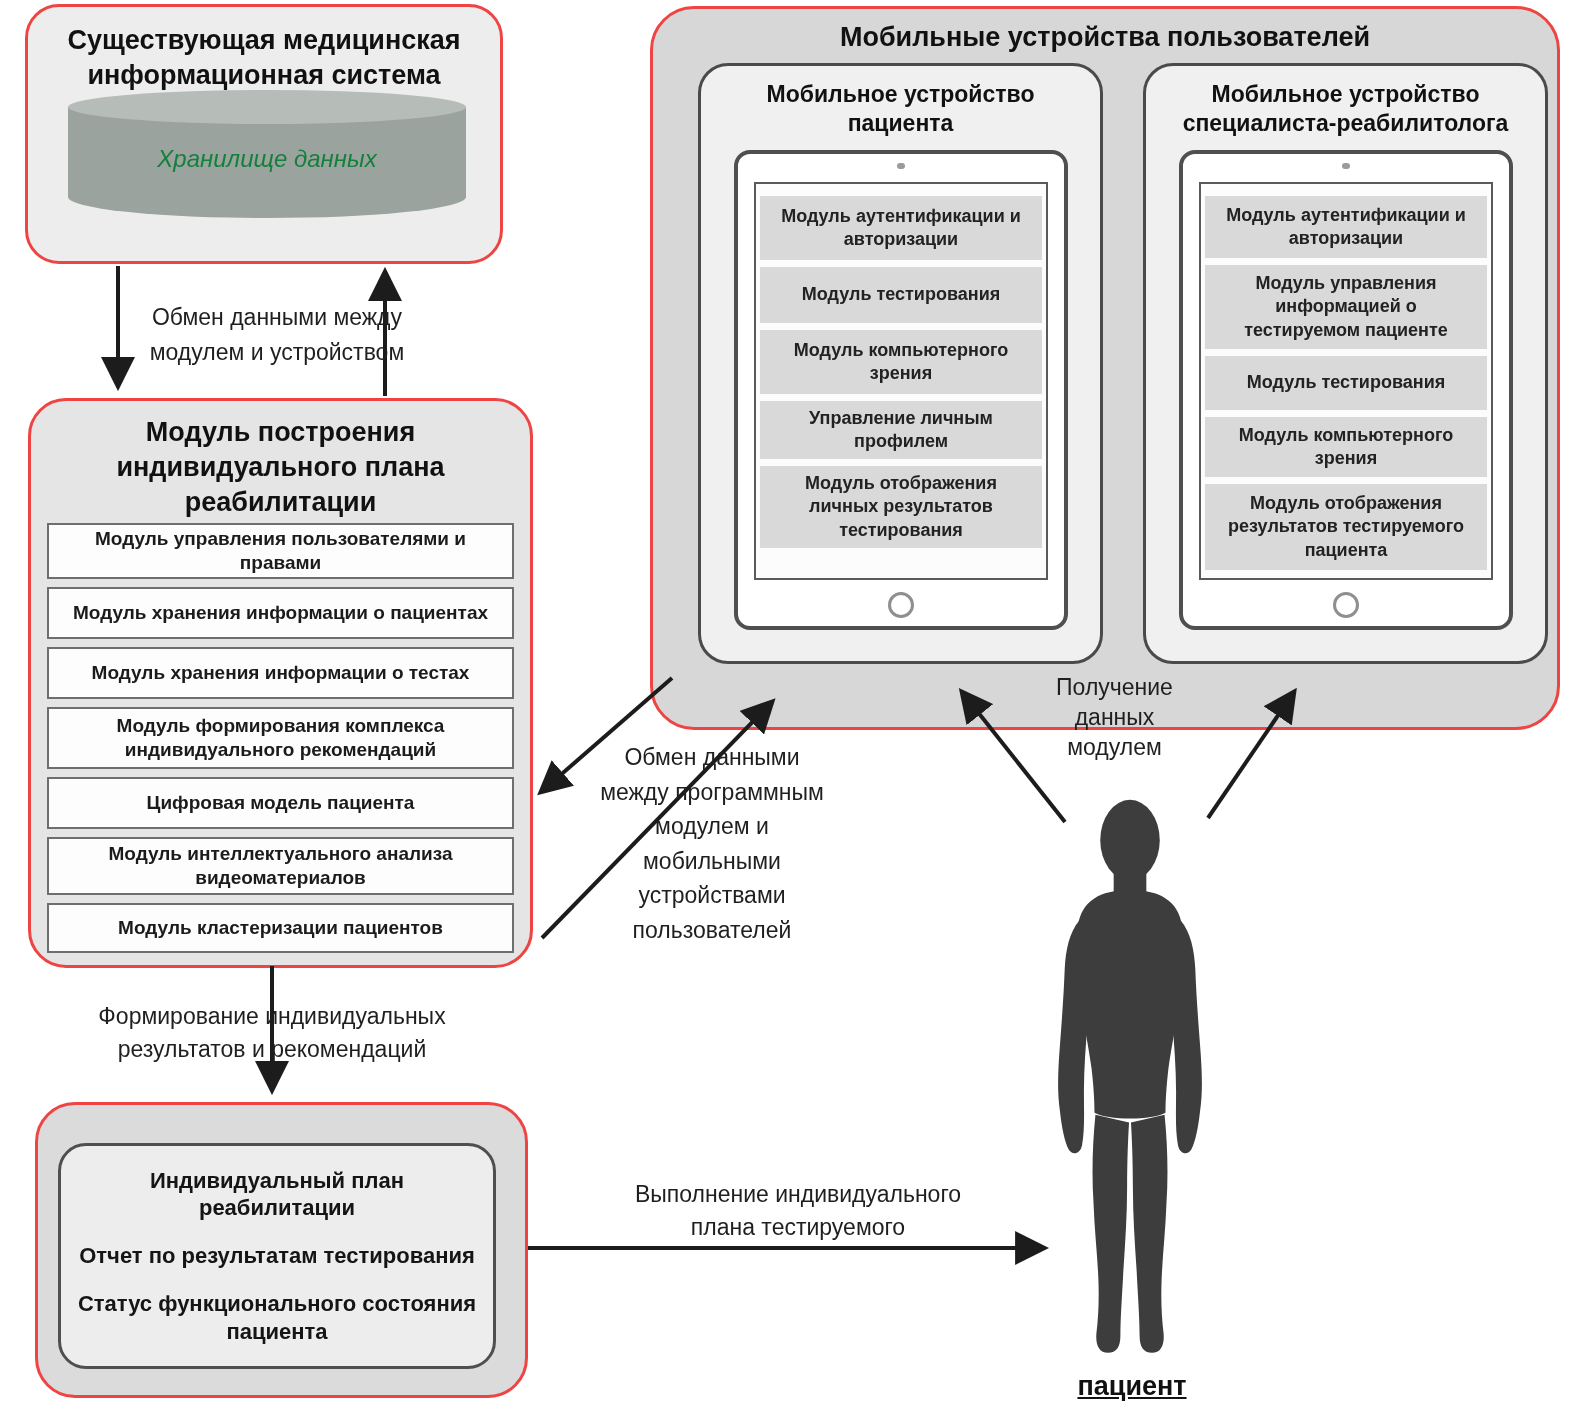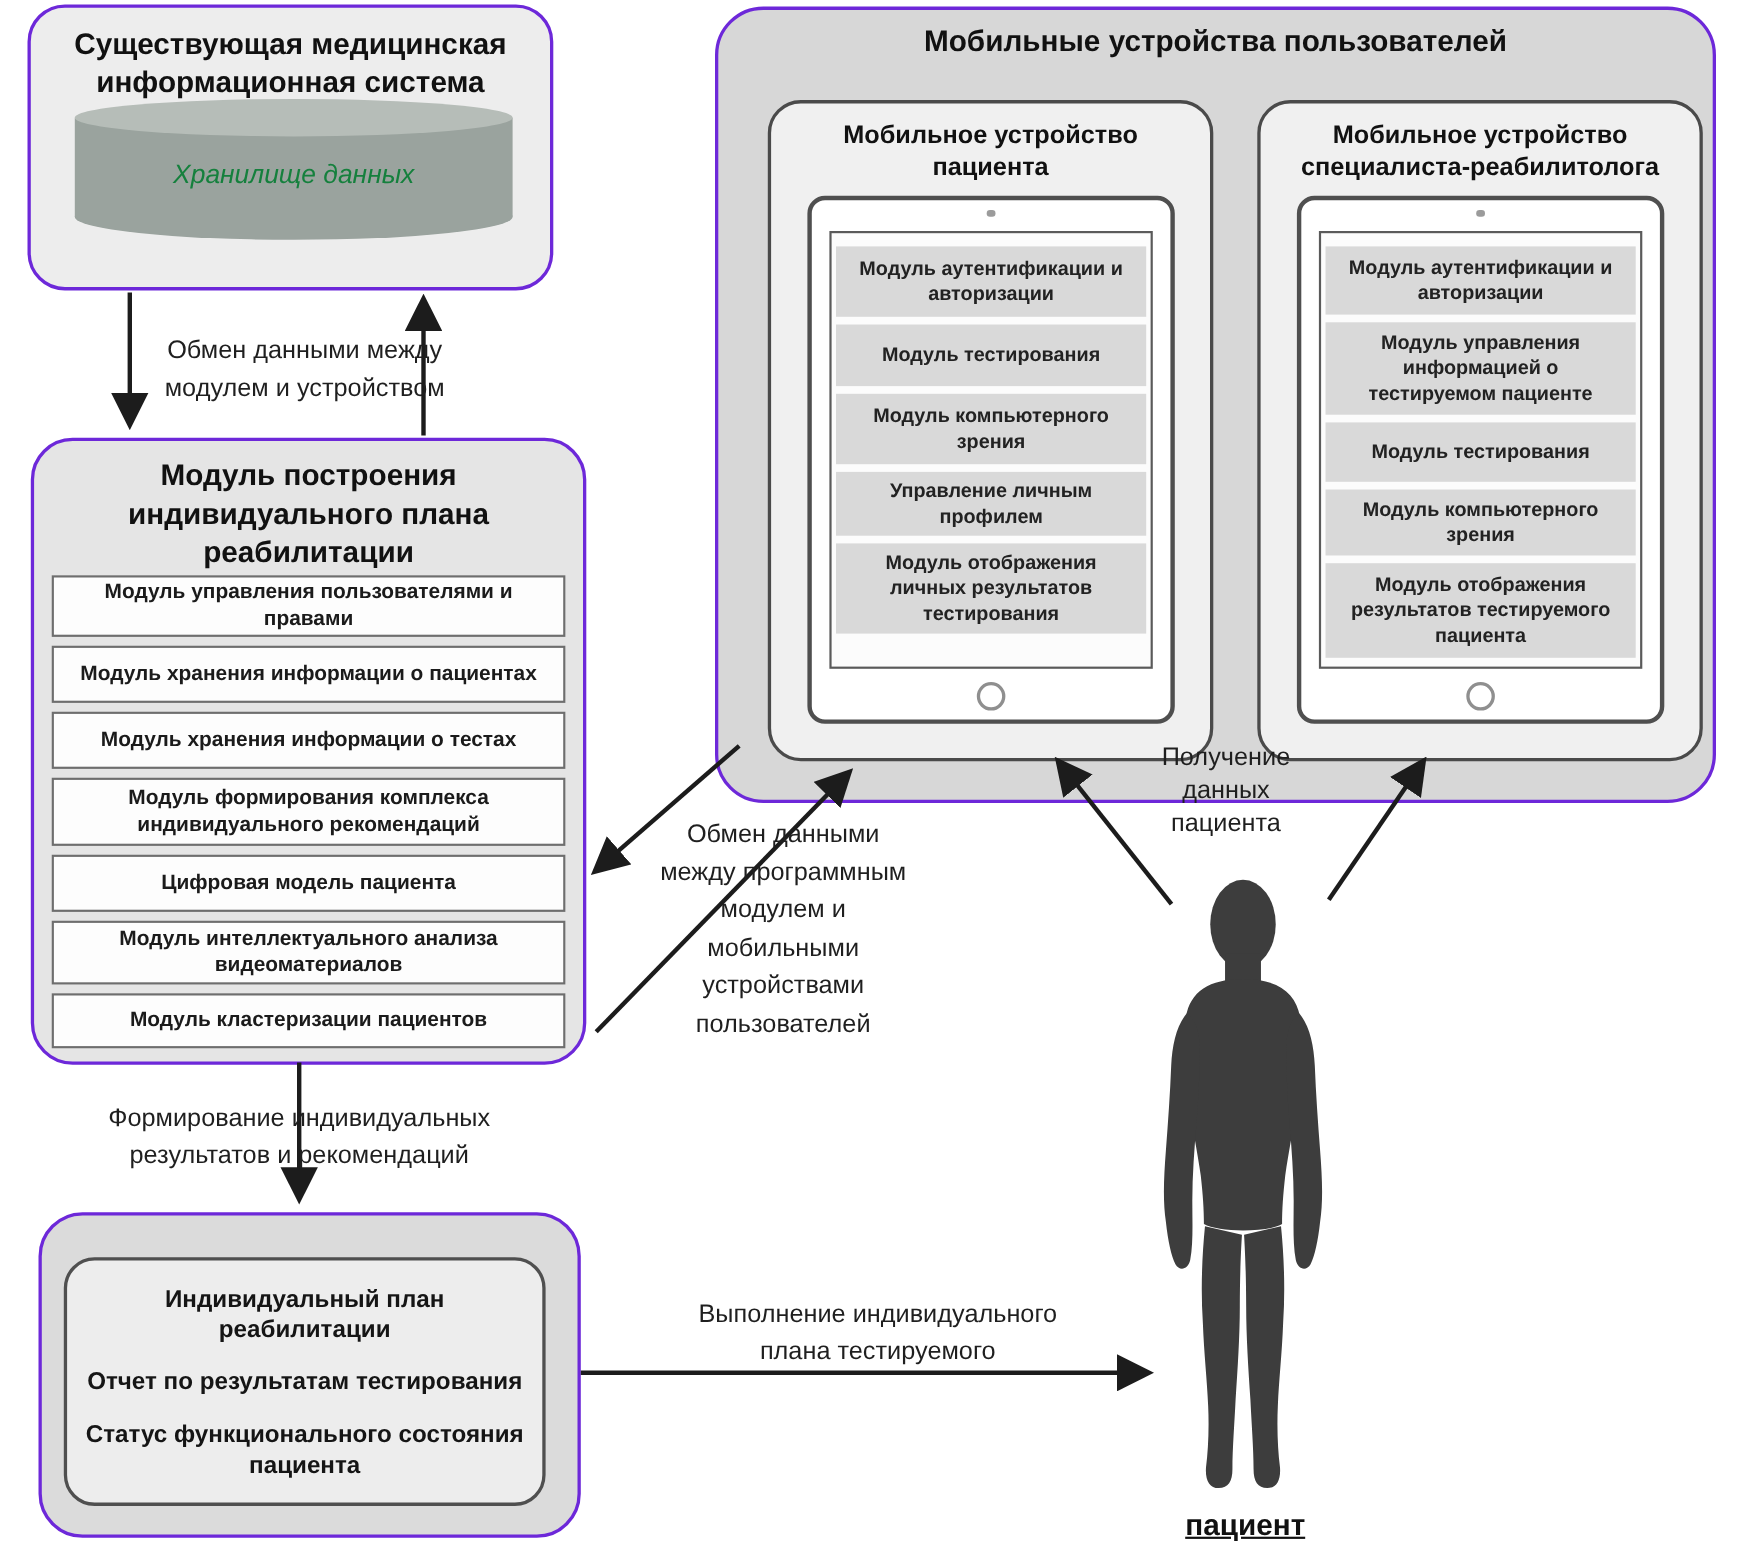--- a/index.html
+++ b/index.html
@@ -1,21 +1,21 @@
 <!DOCTYPE html>
 <html><head>
 <meta charset="utf-8">
 <style>
   html,body{margin:0;padding:0;background:#fff;}
   .canvas{position:relative;width:1588px;height:1408px;background:#ffffff;
     font-family:"Liberation Sans", sans-serif;color:#1c1c1c;overflow:hidden;}
   .abs{position:absolute;}
 
   
-  .bigbox{position:absolute;border:3px solid #6d28d9;box-sizing:border-box;}
+  .bigbox{position:absolute;border:3px solid #ef4444;box-sizing:border-box;}
   .box-mis{left:25px;top:4px;width:478px;height:260px;border-radius:34px;background:#ededed;}
   .box-plan{left:28px;top:398px;width:505px;height:570px;border-radius:38px;background:#e5e5e5;}
   .box-results{left:35px;top:1102px;width:493px;height:296px;border-radius:40px;background:#dbdbdb;}
   .box-mobile{left:650px;top:6px;width:910px;height:724px;border-radius:44px;background:#d7d7d7;}
 
   .title-xl{font-weight:bold;font-size:27px;line-height:1.3;margin:16px auto 0;max-width:430px;text-align:center;color:#111;}
   .title-plan{font-weight:bold;font-size:27px;line-height:1.3;margin:14px auto 0;max-width:330px;text-align:center;color:#111;}
   .title-mobile{font-weight:bold;font-size:27px;line-height:1.2;margin:12px auto 0;max-width:800px;text-align:center;color:#111;}
 
   
@@ -30,21 +30,21 @@
   .plan-row span{display:block;max-width:425px;text-align:center;font-size:19px;font-weight:600;line-height:1.25;color:#1b1b1b;}
 
   
   .results-inner{position:absolute;left:20px;top:38px;width:438px;height:226px;border:3px solid #4f4f4f;
     border-radius:28px;background:#ededed;box-sizing:border-box;
     display:flex;flex-direction:column;justify-content:space-evenly;align-items:center;}
   .results-item{max-width:400px;text-align:center;font-weight:bold;font-size:22px;line-height:1.25;color:#151515;}
 
   
   .device{position:absolute;top:54px;width:405px;height:601px;border:3px solid #4a4a4a;border-radius:30px;
-    background:#f0f0f0;box-sizing:border-box;margin-top:28px;}
+    background:#f0f0f0;box-sizing:border-box;}
   .device-patient{left:45px;}
   .device-specialist{left:490px;}
   .device-title{font-weight:bold;font-size:23px;line-height:1.25;margin:14px auto 0;max-width:330px;text-align:center;color:#111;}
 
   
   .tablet{position:absolute;left:33px;top:84px;width:334px;height:480px;border:4px solid #4f4f4f;
     border-radius:16px;background:#ffffff;box-sizing:border-box;}
   .cam{position:absolute;top:9px;left:50%;margin-left:-4px;width:8px;height:6px;border-radius:3px;background:#9b9b9b;}
   .screen{position:absolute;left:16px;right:16px;top:28px;bottom:46px;border:2px solid #5a5a5a;background:#fcfcfc;
     box-sizing:border-box;display:flex;flex-direction:column;gap:7px;padding-top:12px;}
@@ -158,21 +158,21 @@
               <span>Модуль компьютерного зрения</span>
             </div>
           <div class="trow" style="height:86px">
               <span>Модуль отображения результатов тестируемого пациента</span>
             </div>
         </div>
         <div class="home"></div>
       </div>
     </div>
 
-    <div class="lbl" style="left:374px;top:664px;width:175px;line-height:1.3;">Получение данных пациента</div>
+    <div class="lbl" style="left:374px;top:664px;width:175px;line-height:1.3;">Получение данных модулем</div>
   </div>
 
   <svg class="arrows" width="1588" height="1408" viewBox="0 0 1588 1408">
     <defs>
       <marker id="ah" viewBox="0 0 10 10" refX="8.5" refY="5" markerWidth="8.5" markerHeight="8.5" orient="auto-start-reverse">
         <path d="M0,0 L10,5 L0,10 z" fill="#1c1c1c"></path>
       </marker>
     </defs>
     <g stroke="#1c1c1c" stroke-width="4" fill="none">
       <line x1="118" y1="266" x2="118" y2="386" marker-end="url(#ah)"></line>

